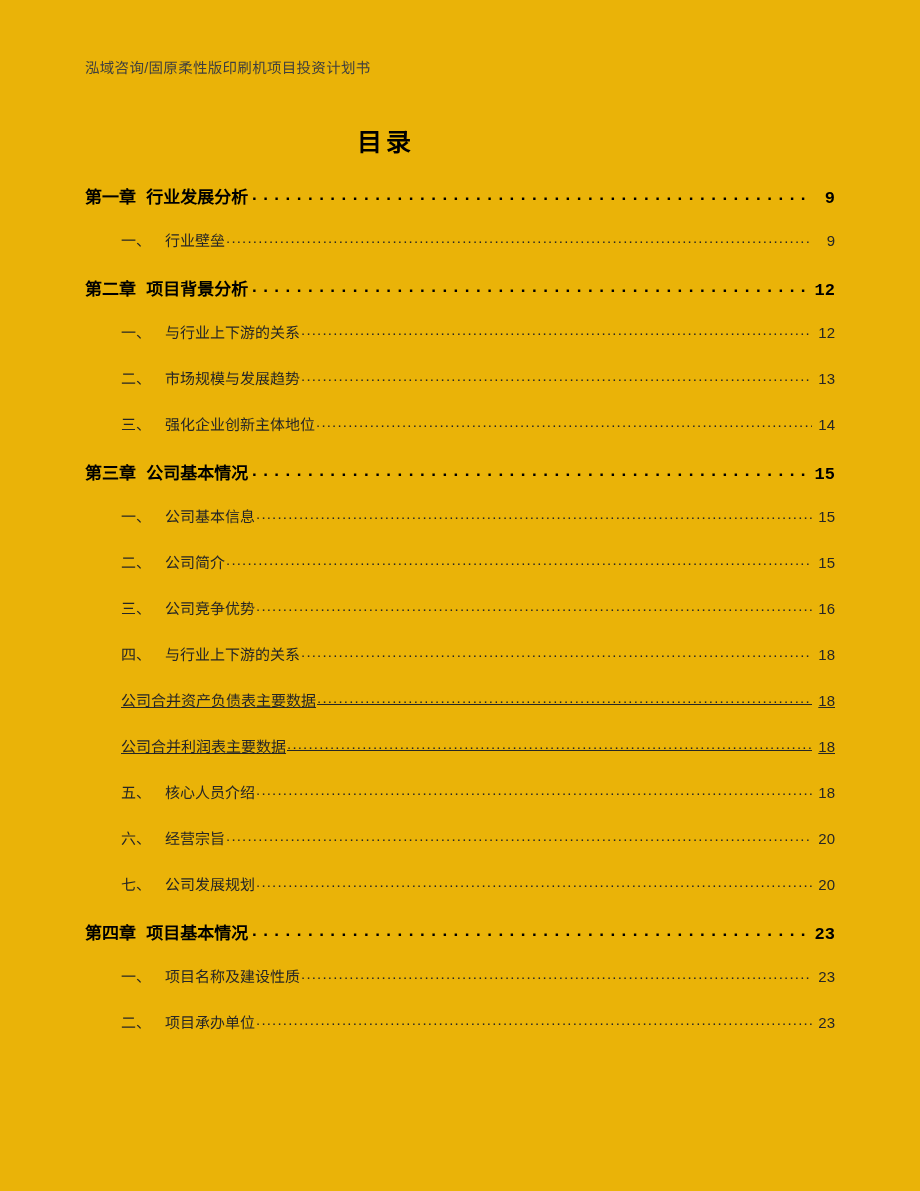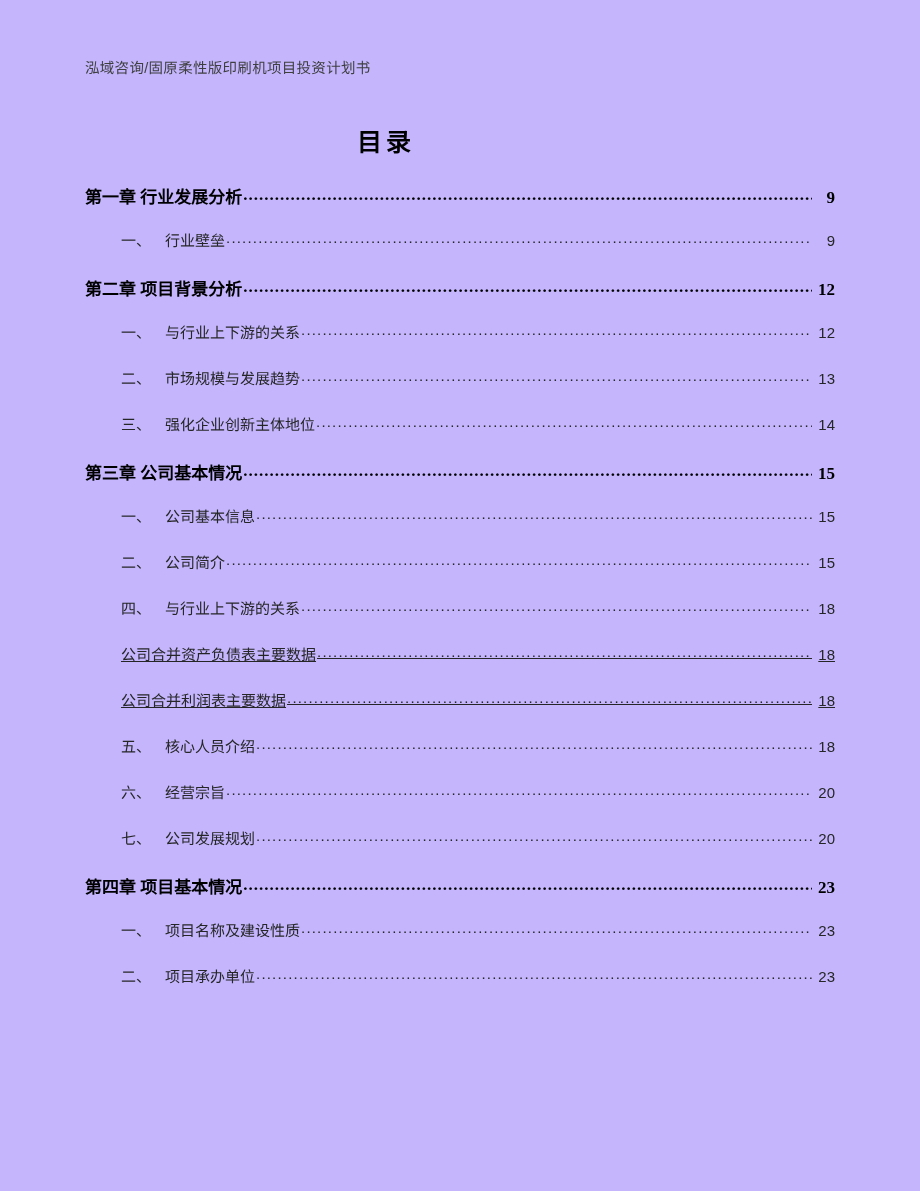--- a/index.html
+++ b/index.html
@@ -8,21 +8,21 @@
     background: #ffffff;
   }
   body {
     font-family: "Liberation Serif", "DejaVu Serif", serif;
     color: #000000;
   }
   .page {
     position: relative;
     width: 920px;
     height: 1191px;
-    background: #c4b5fd;
+    background: #eab308;
     margin: 0 auto;
     overflow: hidden;
     box-sizing: border-box;
   }
   .header {
     position: absolute;
     top: 56px;
     left: 85px;
     font-size: 14.5px;
     color: #3f3f3f;
@@ -73,21 +73,21 @@
     text-align: right;
   }
 
   
   .lvl1 {
     font-size: 17px;
     font-weight: bold;
     color: #000;
     margin-top: 0;
     height: 46px;
-    font-family: Liberation Serif, serif;
+    font-family: Liberation Mono, monospace;
   }
   .lvl1 .leader::after {
     letter-spacing: 1.0px;
     font-weight: bold;
   }
   .lvl1 .pg { min-width: 22px; }
 
   
   .lvl2 {
     font-size: 15px;
@@ -162,20 +162,25 @@
         <span class="txt"><span class="num">一、</span><span>公司基本信息</span></span>
         <span class="leader"></span>
         <span class="pg">15</span>
       </div>
       <div class="toc-entry lvl2">
         <span class="txt"><span class="num">二、</span><span>公司简介</span></span>
         <span class="leader"></span>
         <span class="pg">15</span>
       </div>
       <div class="toc-entry lvl2">
+        <span class="txt"><span class="num">三、</span><span>公司竞争优势</span></span>
+        <span class="leader"></span>
+        <span class="pg">16</span>
+      </div>
+      <div class="toc-entry lvl2">
         <span class="txt"><span class="num">四、</span><span>与行业上下游的关系</span></span>
         <span class="leader"></span>
         <span class="pg">18</span>
       </div>
       <div class="toc-entry lvl3">
         <span class="txt"><span>公司合并资产负债表主要数据</span></span>
         <span class="leader"></span>
         <span class="pg">18</span>
       </div>
       <div class="toc-entry lvl3">

